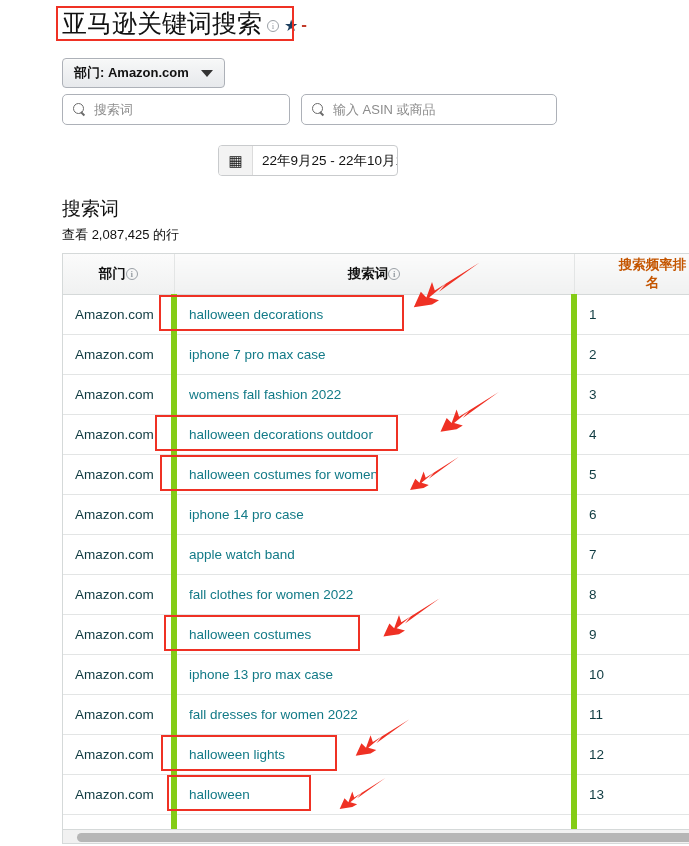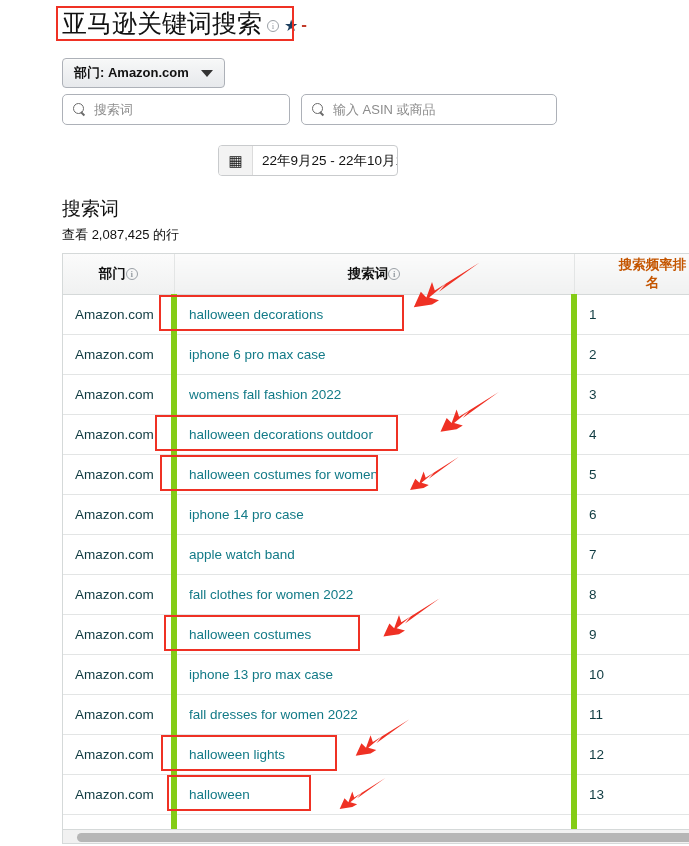--- a/index.html
+++ b/index.html
@@ -178,21 +178,21 @@
         </tr>
       </thead>
       <tbody id="tbody">
           <tr>
             <td class="c-dept">Amazon.com</td>
             <td class="c-term"><a>halloween decorations</a></td>
             <td class="c-rank">1</td>
           </tr>
           <tr>
             <td class="c-dept">Amazon.com</td>
-            <td class="c-term"><a>iphone 6 pro max case</a></td>
+            <td class="c-term"><a>iphone 7 pro max case</a></td>
             <td class="c-rank">2</td>
           </tr>
           <tr>
             <td class="c-dept">Amazon.com</td>
             <td class="c-term"><a>womens fall fashion 2022</a></td>
             <td class="c-rank">3</td>
           </tr>
           <tr>
             <td class="c-dept">Amazon.com</td>
             <td class="c-term"><a>halloween decorations outdoor</a></td>

